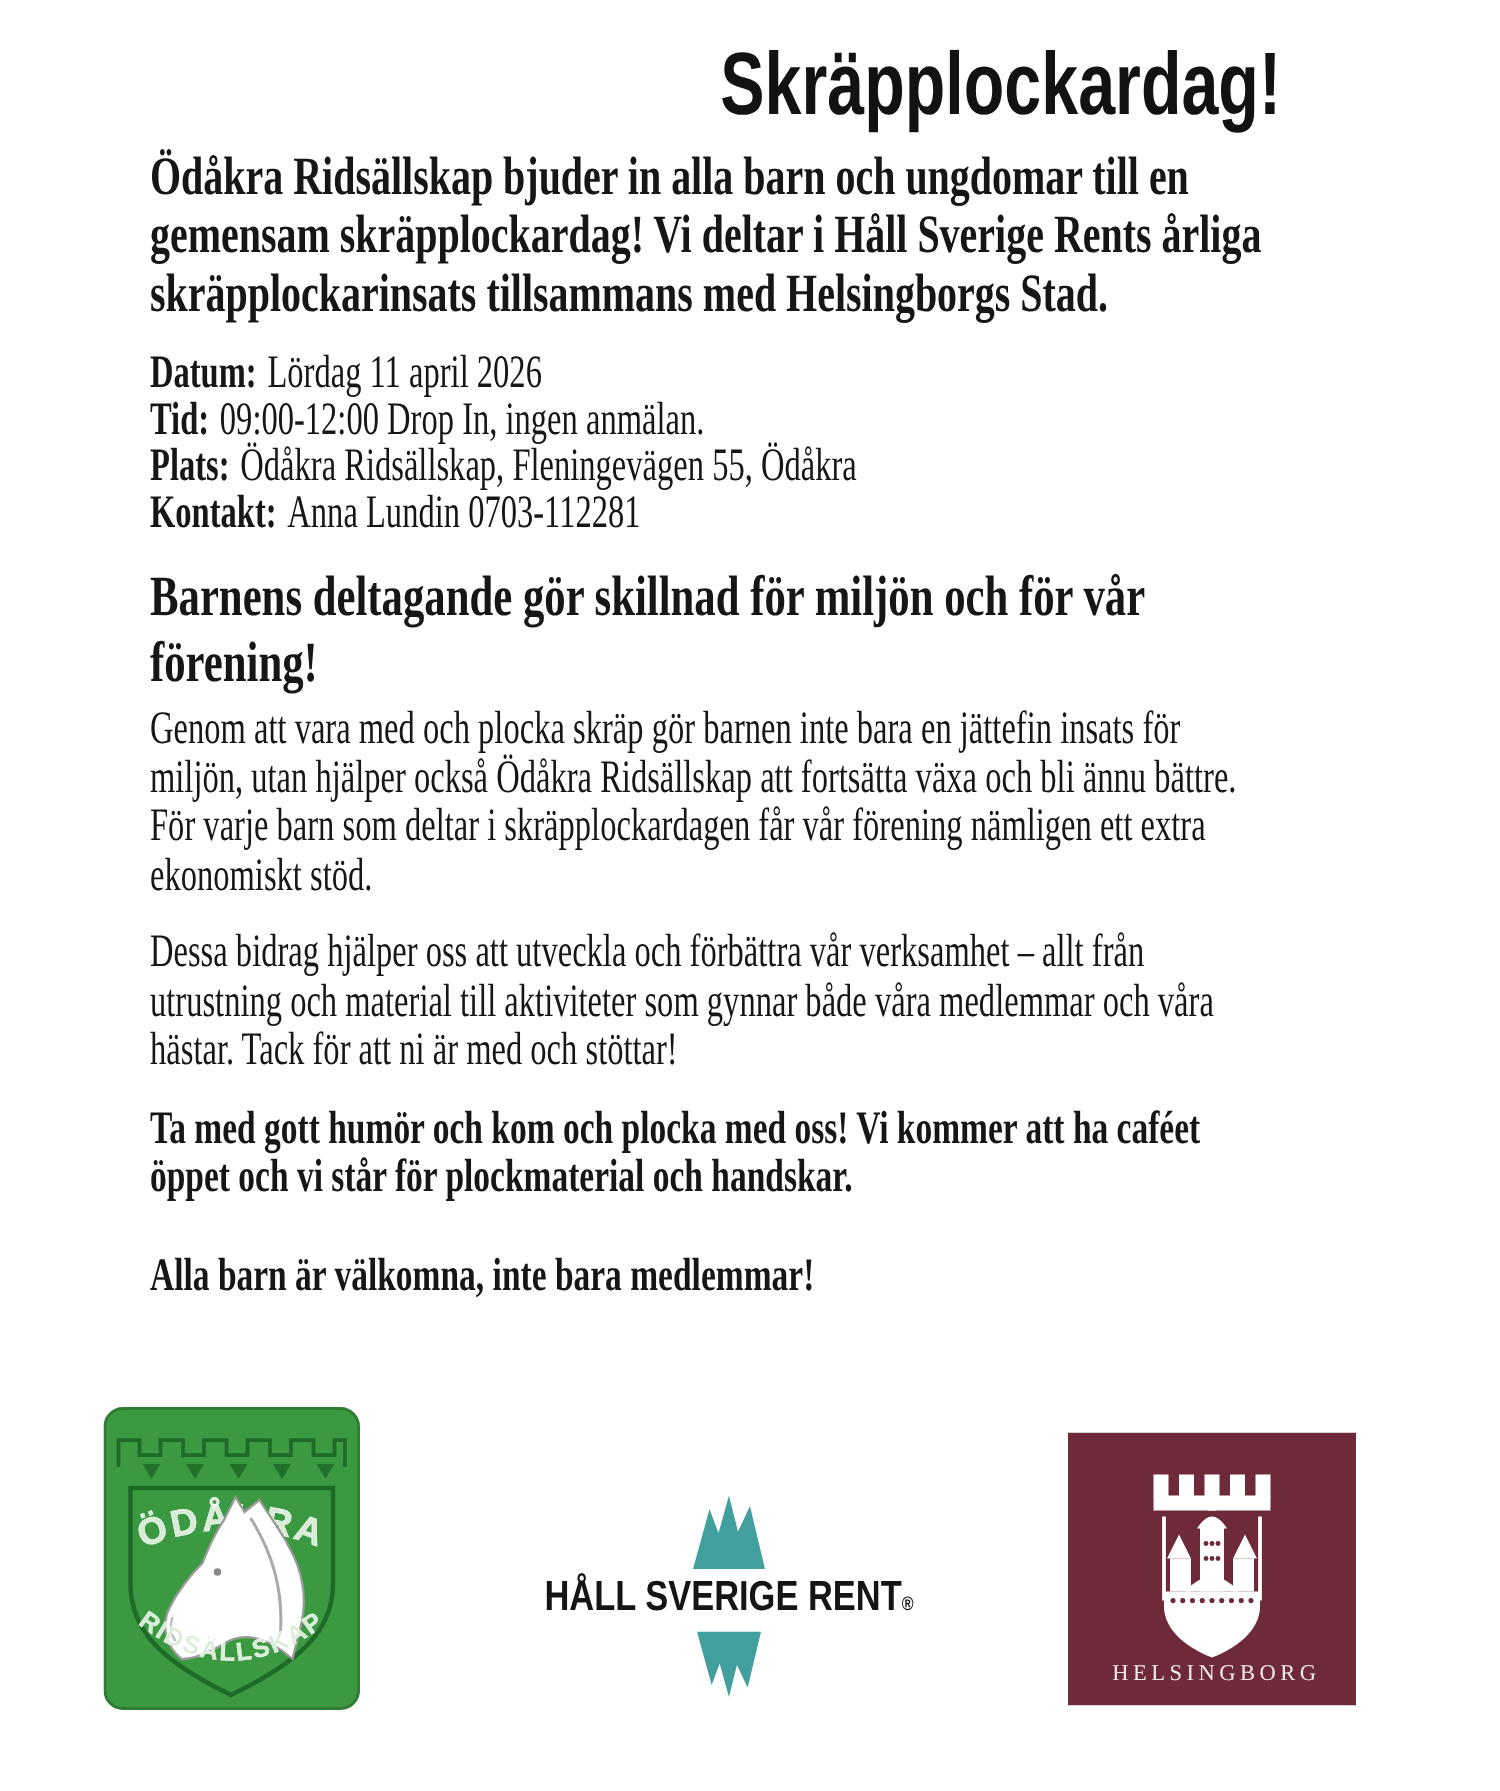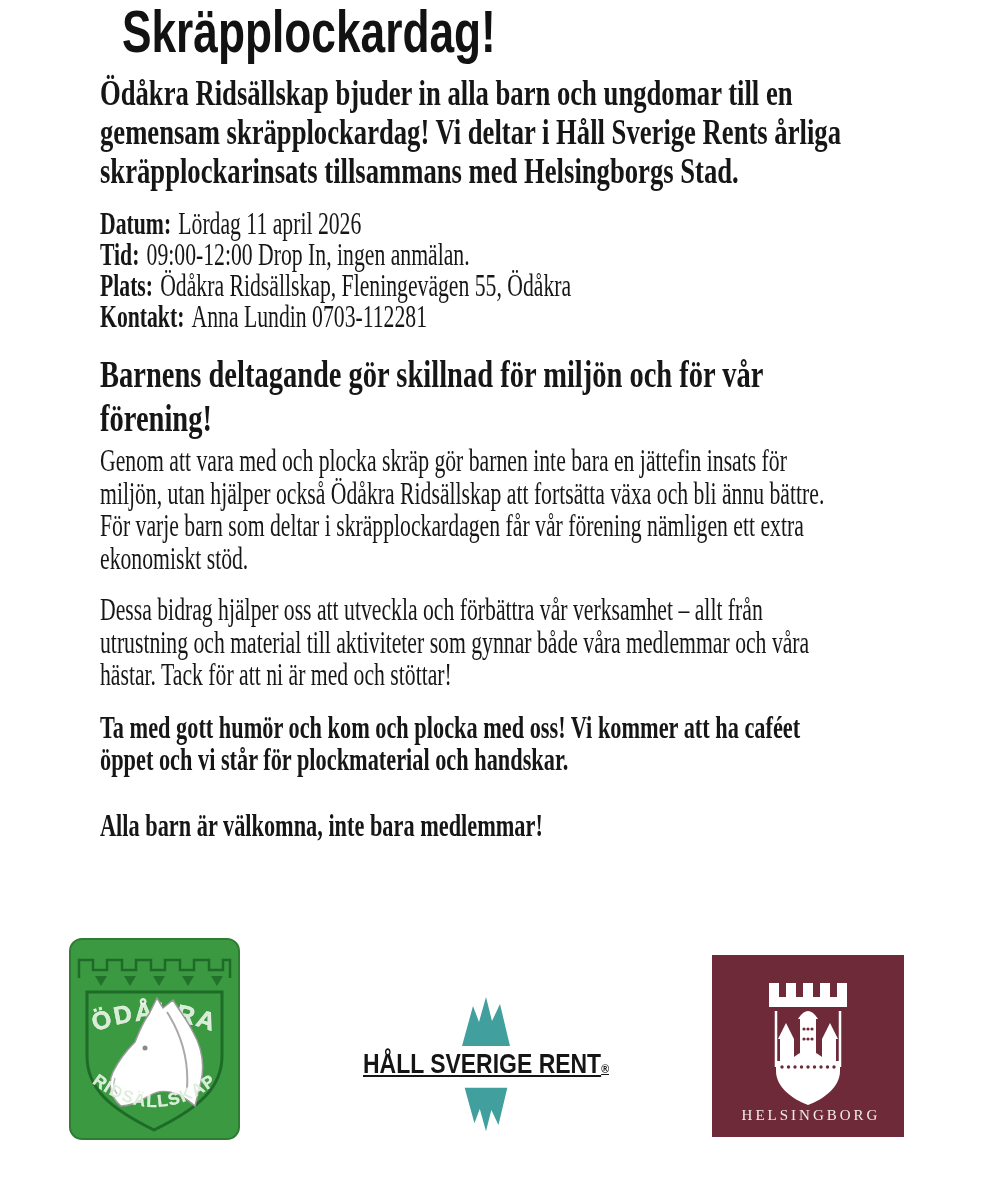--- a/index.html
+++ b/index.html
@@ -8,21 +8,21 @@
     width:1000px;height:1194px;
     background:#ffffff;
     overflow:hidden;
     font-family:"Liberation Serif", serif;
     color:#161616;
   }
   .content{padding-left:100px;}
   .nowrap{white-space:nowrap;}
 
   
-  .title-wrap{margin:0;width:976px;text-align:left;}
+  .title-wrap{margin:0;padding-top:24px;width:976px;text-align:right;}
   .title{
     display:block;
     font-family:"Liberation Sans", sans-serif;
     font-weight:bold;
     font-size:59px;line-height:64px;
     transform:scaleX(0.75);transform-origin:50% 50%;
     white-space:nowrap;color:#121212;
   }
 
   
@@ -60,21 +60,21 @@
   }
   .p3{margin-top:20px;}
   .p4{margin-top:34px;}
 
   
   .logo{position:absolute;}
   .logo-odakra{left:69px;top:938px;width:171px;height:202px;}
   .logo-helsingborg{left:712px;top:955px;width:192px;height:225px;text-align:right;}
   .logo-hsr{
     left:336px;top:996px;width:300px;height:140px;
-    display:flex;flex-direction:column;align-items:center;text-decoration:underline;
+    display:flex;flex-direction:column;align-items:center;
   }
   .hsr-text{
     margin-top:3px;
     font-family:"Liberation Sans", sans-serif;font-weight:bold;
     font-size:28px;line-height:30px;color:#151515;
     transform:scaleX(0.82);transform-origin:50% 50%;
     white-space:nowrap;display:flex;align-items:flex-end;
   }
   .hsr-reg{font-size:13px;line-height:20px;font-weight:bold;}
   .hsr-bottom{margin-top:8px;transform:scaleY(-1);}

